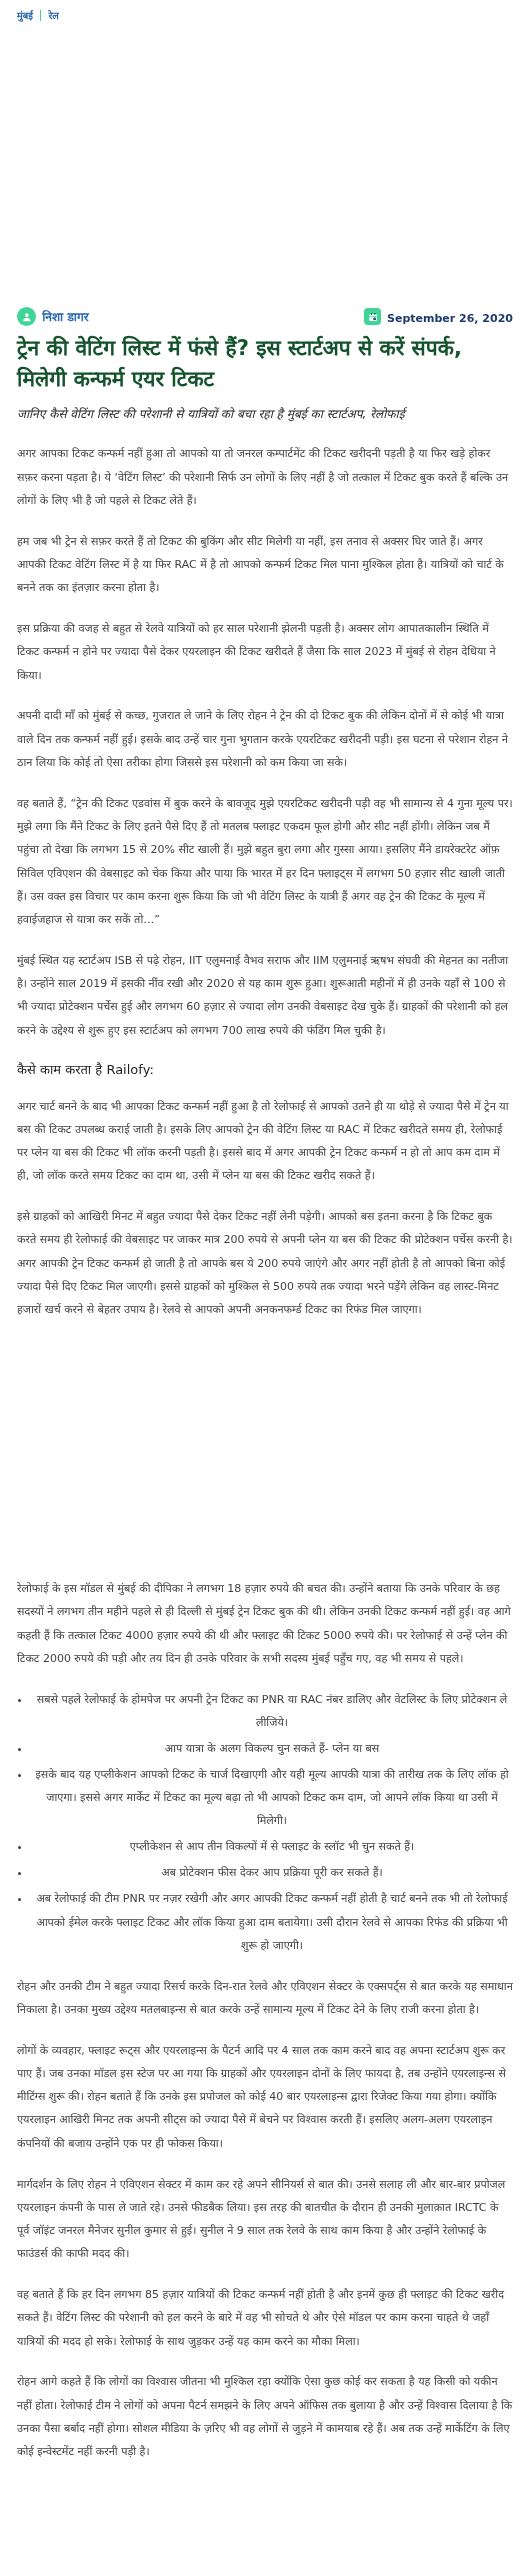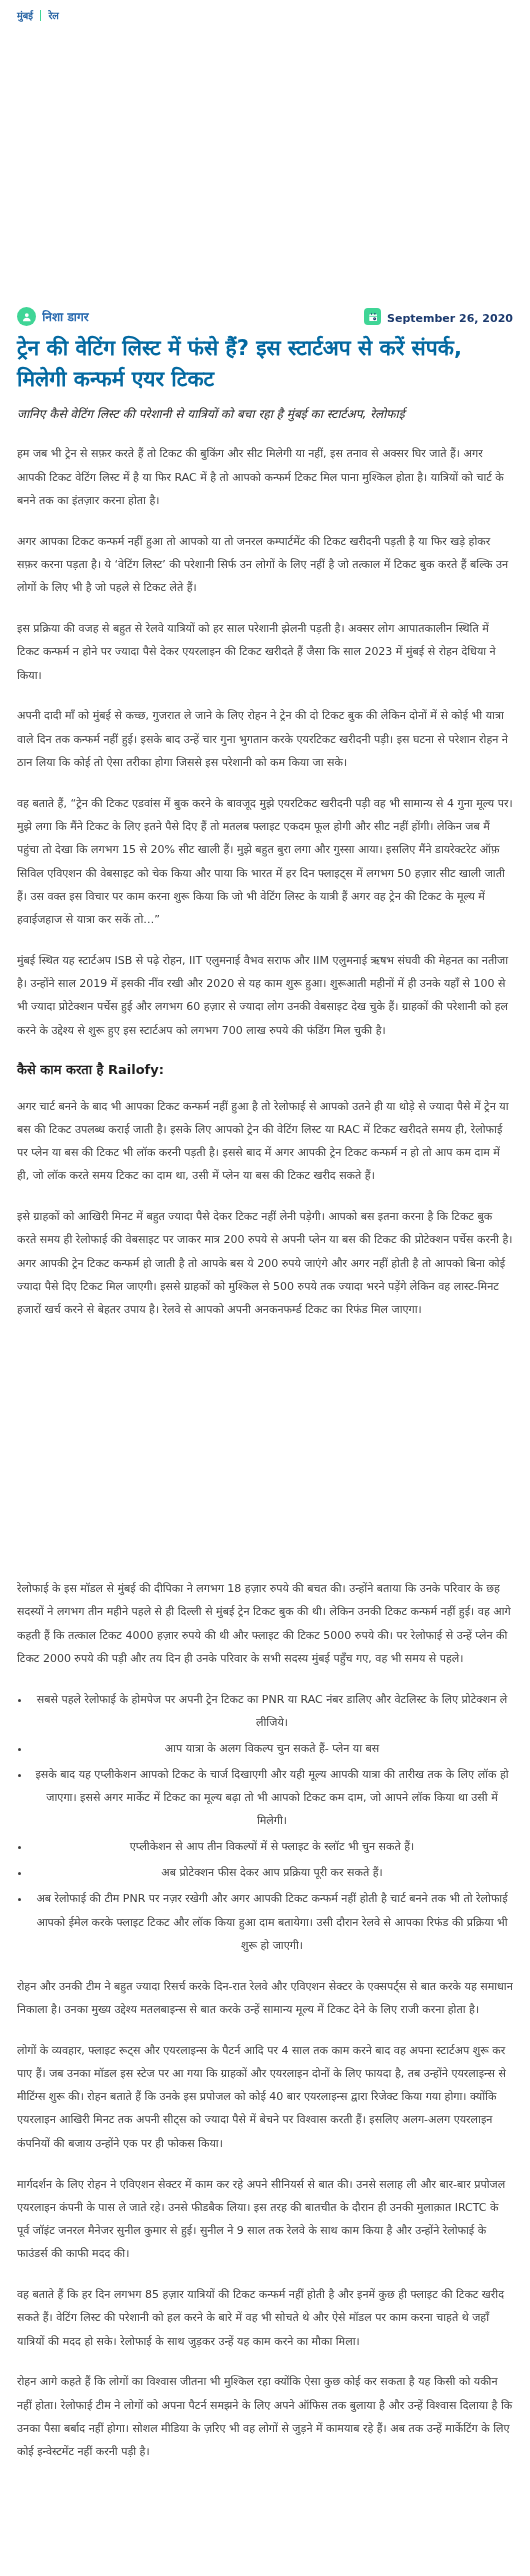--- a/index.html
+++ b/index.html
@@ -14,26 +14,26 @@
   
   .featured-gap { height:285px; }
 
   
   .meta-row { display:flex; justify-content:space-between; align-items:center; margin:0 0 6.5px 0; }
   .author { display:flex; align-items:center; gap:5.8px; color:#2a6bb0; font-size:12px; font-weight:bold; text-decoration:none; cursor:pointer; }
   .avatar { width:19.4px; height:19.4px; border-radius:50%; background:#3fd596; display:flex; align-items:center; justify-content:center; flex:0 0 auto; }
   .date-wrap { display:flex; align-items:flex-end; gap:5.8px; color:#1c3a6e; font-weight:bold; font-size:11px; }
   .cal { width:17px; height:17px; border-radius:3.9px; background:#3fd596; display:flex; align-items:center; justify-content:center; flex:0 0 auto; }
 
-  h1.title { color:#0369a1; font-size:21px; line-height:1.5; margin:2.6px 0 9px 0; font-weight:bold; }
+  h1.title { color:#14532d; font-size:21px; line-height:1.5; margin:2.6px 0 9px 0; font-weight:bold; }
   .subtitle { font-style:italic; color:#2b2b2b; font-size:12px; margin:0 0 19.4px 0; line-height:1.5; }
 
   
   .para { font-size:11px; line-height:2.12; margin:0 0 17.4px 0; color:#3f3f3f; }
-  h2.section { font-size:13px; color:#1f1f1f; margin:0 0 17px 0; font-weight:bold; }
+  h2.section { font-size:13px; color:#1f1f1f; margin:0 0 17px 0; font-weight:normal; }
   ul.steps { margin:0 0 17.4px 0; padding:0 0 0 14px; }
   ul.steps li { font-size:11px; line-height:2.12; margin:0 0 2.6px 0; color:#3f3f3f;text-align:center; }
   .embed-gap { height:238px; }
 </style>
 </head>
 <body>
 
 <div class="container">
 
   <div class="tags">
@@ -66,22 +66,22 @@
         </svg>
       </span>
       <span>September 26, 2020</span>
     </div>
   </div>
 
   <h1 class="title">ट्रेन की वेटिंग लिस्ट में फंसे हैं? इस स्टार्टअप से करें संपर्क, मिलेगी कन्फर्म एयर टिकट</h1>
   <div class="subtitle">जानिए कैसे वेटिंग लिस्ट की परेशानी से यात्रियों को बचा रहा है मुंबई का स्टार्टअप, रेलोफाई</div>
 
   <div>
+      <p class="para">अगर आपका टिकट कन्फर्म नहीं हुआ तो आपको या तो जनरल कम्पार्टमेंट की टिकट खरीदनी पड़ती है या फिर खड़े होकर सफ़र करना पड़ता है। ये ‘वेटिंग लिस्ट’ की परेशानी सिर्फ उन लोगों के लिए नहीं है जो तत्काल में टिकट बुक करते हैं बल्कि उन लोगों के लिए भी है जो पहले से टिकट लेते हैं।</p>
       <p class="para">हम जब भी ट्रेन से सफ़र करते हैं तो टिकट की बुकिंग और सीट मिलेगी या नहीं, इस तनाव से अक्सर घिर जाते हैं। अगर आपकी टिकट वेटिंग लिस्ट में है या फिर RAC में है तो आपको कन्फर्म टिकट मिल पाना मुश्किल होता है। यात्रियों को चार्ट के बनने तक का इंतज़ार करना होता है।</p>
-      <p class="para">अगर आपका टिकट कन्फर्म नहीं हुआ तो आपको या तो जनरल कम्पार्टमेंट की टिकट खरीदनी पड़ती है या फिर खड़े होकर सफ़र करना पड़ता है। ये ‘वेटिंग लिस्ट’ की परेशानी सिर्फ उन लोगों के लिए नहीं है जो तत्काल में टिकट बुक करते हैं बल्कि उन लोगों के लिए भी है जो पहले से टिकट लेते हैं।</p>
       <p class="para">इस प्रक्रिया की वजह से बहुत से रेलवे यात्रियों को हर साल परेशानी झेलनी पड़ती है। अक्सर लोग आपातकालीन स्थिति में टिकट कन्फर्म न होने पर ज्यादा पैसे देकर एयरलाइन की टिकट खरीदते हैं जैसा कि साल 2023 में मुंबई से रोहन देधिया ने किया।</p>
       <p class="para">अपनी दादी माँ को मुंबई से कच्छ, गुजरात ले जाने के लिए रोहन ने ट्रेन की दो टिकट बुक की लेकिन दोनों में से कोई भी यात्रा वाले दिन तक कन्फर्म नहीं हुई। इसके बाद उन्हें चार गुना भुगतान करके एयरटिकट खरीदनी पड़ी। इस घटना से परेशान रोहन ने ठान लिया कि कोई तो ऐसा तरीका होगा जिससे इस परेशानी को कम किया जा सके।</p>
       <p class="para">वह बताते हैं, “ट्रेन की टिकट एडवांस में बुक करने के बावजूद मुझे एयरटिकट खरीदनी पड़ी वह भी सामान्य से 4 गुना मूल्य पर। मुझे लगा कि मैंने टिकट के लिए इतने पैसे दिए हैं तो मतलब फ्लाइट एकदम फूल होगी और सीट नहीं होंगी। लेकिन जब मैं पहुंचा तो देखा कि लगभग 15 से 20% सीट खाली हैं। मुझे बहुत बुरा लगा और गुस्सा आया। इसलिए मैंने डायरेक्टरेट ऑफ़ सिविल एविएशन की वेबसाइट को चेक किया और पाया कि भारत में हर दिन फ्लाइट्स में लगभग 50 हज़ार सीट खाली जाती हैं। उस वक्त इस विचार पर काम करना शुरू किया कि जो भी वेटिंग लिस्ट के यात्री हैं अगर वह ट्रेन की टिकट के मूल्य में हवाईजहाज से यात्रा कर सकें तो…”</p>
       <p class="para">मुंबई स्थित यह स्टार्टअप ISB से पढ़े रोहन, IIT एलुमनाई वैभव सराफ और IIM एलुमनाई ऋषभ संघवी की मेहनत का नतीजा है। उन्होंने साल 2019 में इसकी नींव रखी और 2020 से यह काम शुरू हुआ। शुरूआती महीनों में ही उनके यहाँ से 100 से भी ज्यादा प्रोटेक्शन पर्चेस हुई और लगभग 60 हज़ार से ज्यादा लोग उनकी वेबसाइट देख चुके हैं। ग्राहकों की परेशानी को हल करने के उद्देश्य से शुरू हुए इस स्टार्टअप को लगभग 700 लाख रुपये की फंडिंग मिल चुकी है।</p>
       <h2 class="section">कैसे काम करता है Railofy:</h2>
       <p class="para">अगर चार्ट बनने के बाद भी आपका टिकट कन्फर्म नहीं हुआ है तो रेलोफाई से आपको उतने ही या थोड़े से ज्यादा पैसे में ट्रेन या बस की टिकट उपलब्ध कराई जाती है। इसके लिए आपको ट्रेन की वेटिंग लिस्ट या RAC में टिकट खरीदते समय ही, रेलोफाई पर प्लेन या बस की टिकट भी लॉक करनी पड़ती है। इससे बाद में अगर आपकी ट्रेन टिकट कन्फर्म न हो तो आप कम दाम में ही, जो लॉक करते समय टिकट का दाम था, उसी में प्लेन या बस की टिकट खरीद सकते हैं।</p>
       <p class="para">इसे ग्राहकों को आखिरी मिनट में बहुत ज्यादा पैसे देकर टिकट नहीं लेनी पड़ेगी। आपको बस इतना करना है कि टिकट बुक करते समय ही रेलोफाई की वेबसाइट पर जाकर मात्र 200 रुपये से अपनी प्लेन या बस की टिकट की प्रोटेक्शन पर्चेस करनी है। अगर आपकी ट्रेन टिकट कन्फर्म हो जाती है तो आपके बस ये 200 रुपये जाएंगे और अगर नहीं होती है तो आपको बिना कोई ज्यादा पैसे दिए टिकट मिल जाएगी। इससे ग्राहकों को मुश्किल से 500 रुपये तक ज्यादा भरने पड़ेंगे लेकिन वह लास्ट-मिनट हजारों खर्च करने से बेहतर उपाय है। रेलवे से आपको अपनी अनकनफर्म्ड टिकट का रिफंड मिल जाएगा।</p>
       <div class="embed-gap"></div>
       <p class="para">रेलोफाई के इस मॉडल से मुंबई की दीपिका ने लगभग 18 हज़ार रुपये की बचत की। उन्होंने बताया कि उनके परिवार के छह सदस्यों ने लगभग तीन महीने पहले से ही दिल्ली से मुंबई ट्रेन टिकट बुक की थी। लेकिन उनकी टिकट कन्फर्म नहीं हुई। वह आगे कहती हैं कि तत्काल टिकट 4000 हज़ार रुपये की थी और फ्लाइट की टिकट 5000 रुपये की। पर रेलोफाई से उन्हें प्लेन की टिकट 2000 रुपये की पड़ी और तय दिन ही उनके परिवार के सभी सदस्य मुंबई पहुँच गए, वह भी समय से पहले।</p>
       <ul class="steps">

